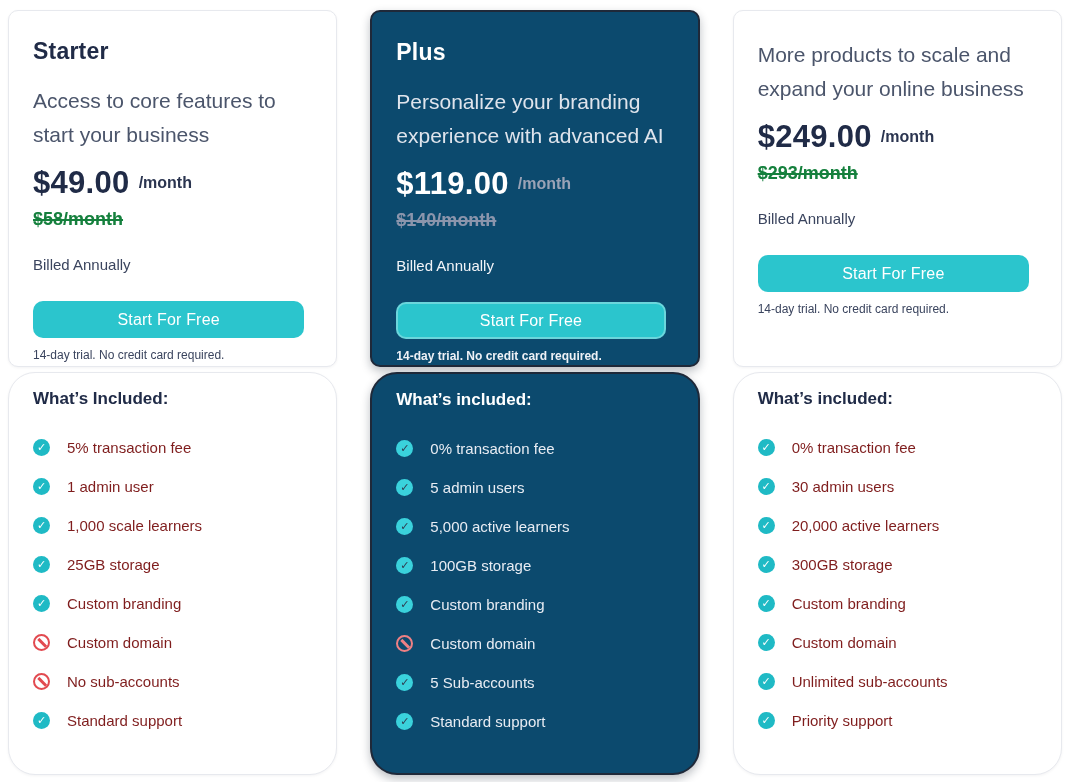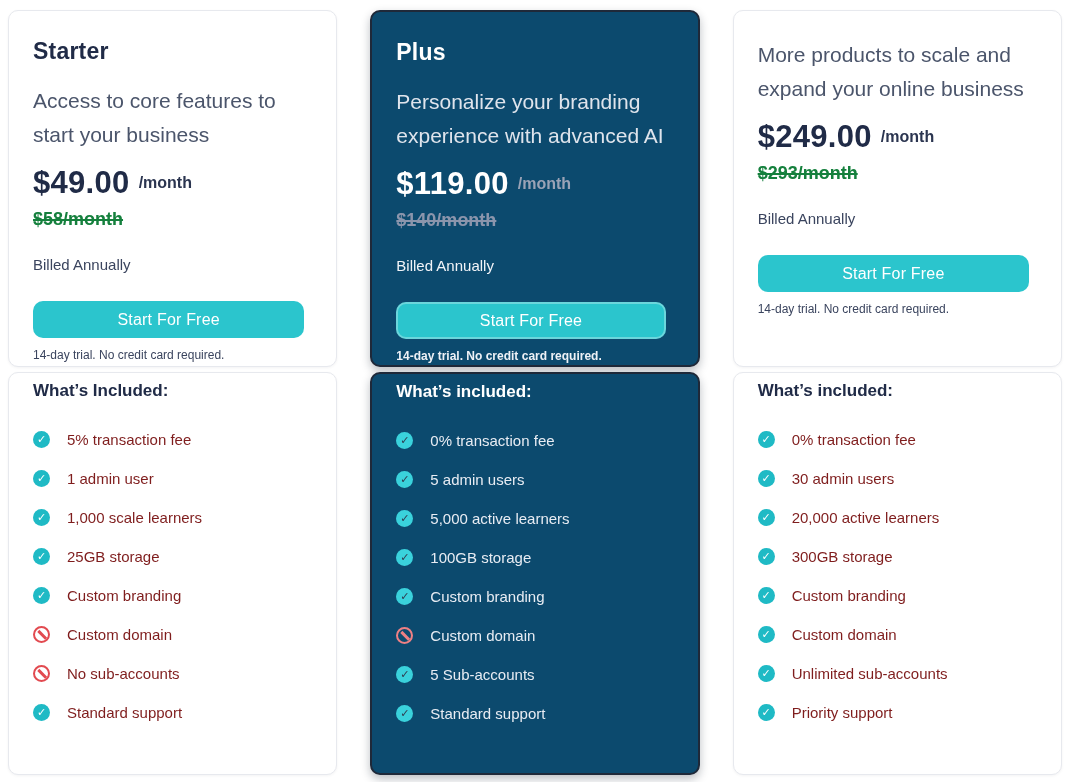--- a/index.html
+++ b/index.html
@@ -25,21 +25,21 @@
     border-radius: 10px;
     box-shadow: 0 1px 3px rgba(16,24,40,.05);
   }
   .card.dark {
     background: #0c4a6e;
     border: 2px solid #1f2939;
     box-shadow: 0 4px 10px rgba(16,24,40,.28);
   }
 
   .card-top { height: 357px; padding: 27px 32px 0 24px; }
-  .card-bottom { flex: 1; padding: 8px 24px 0 24px; }
+  .card-bottom { flex: 1; padding: 16px 24px 0 24px; border-radius: 27px; }
 
   .plan-name {
     margin: 0 0 19px 0;
     font-size: 23px; font-weight: 800; letter-spacing: .2px;
     color: #202b47;
   }
   .plan-desc {
     margin: 0 0 14px 0;
     font-size: 21px; line-height: 1.6;
     color: #4b556b;

